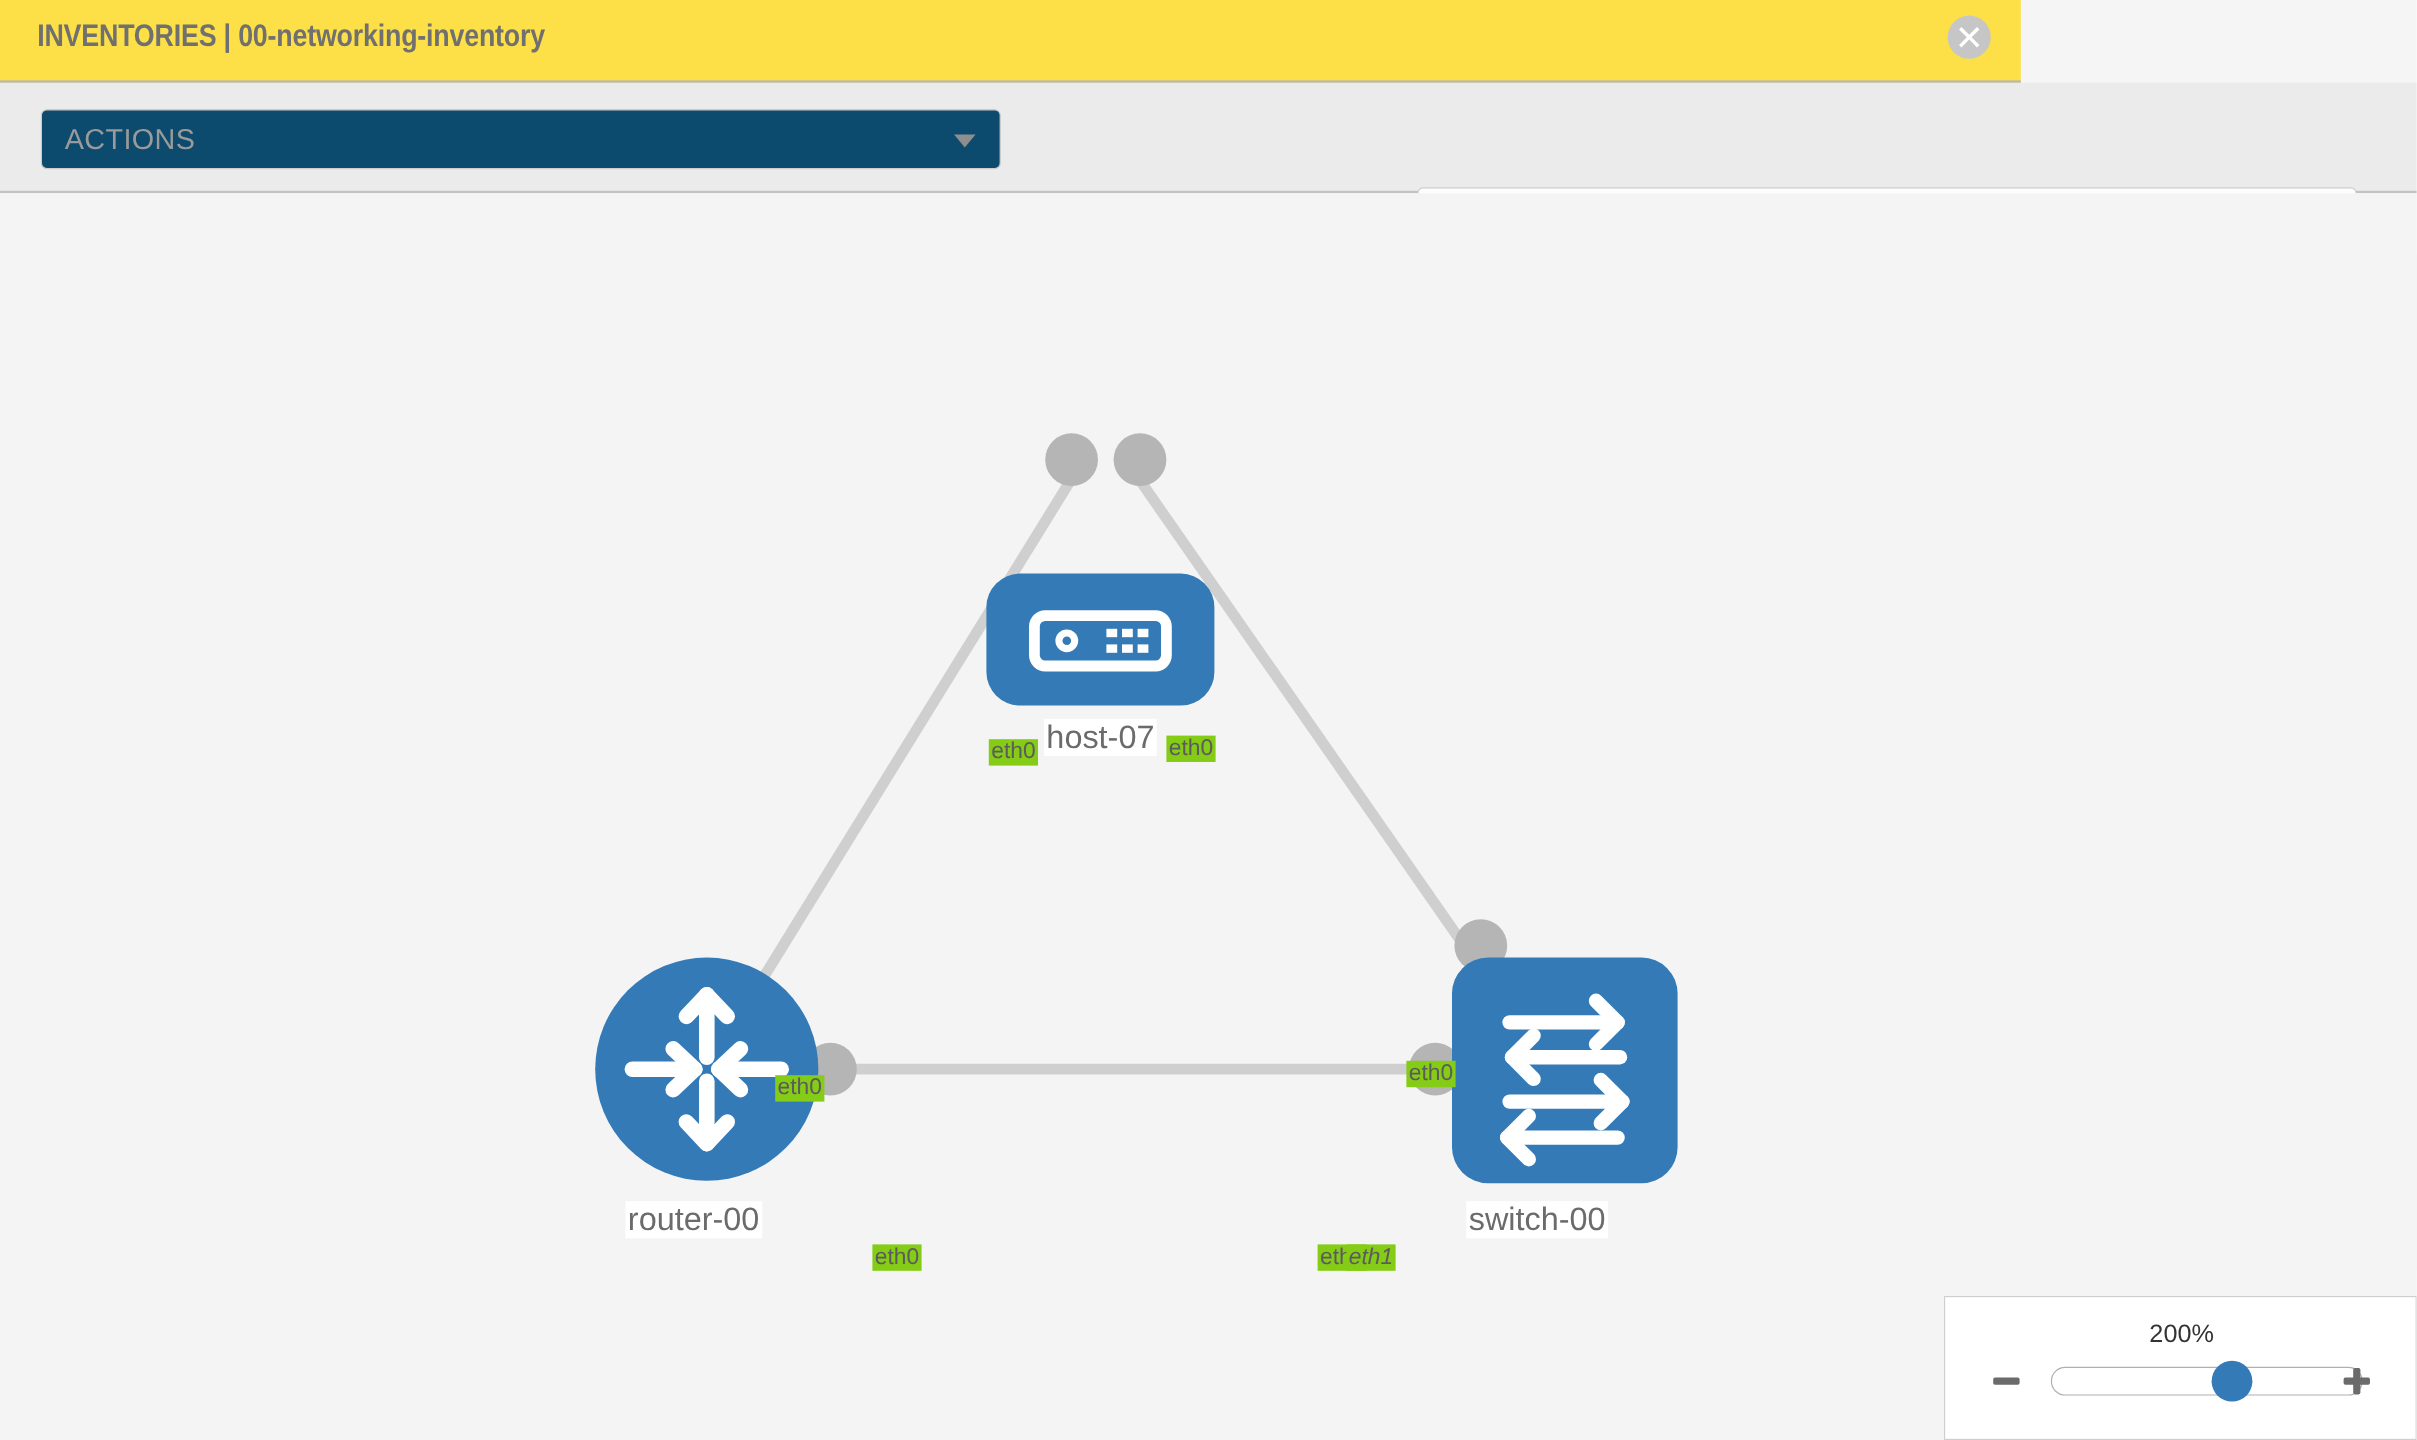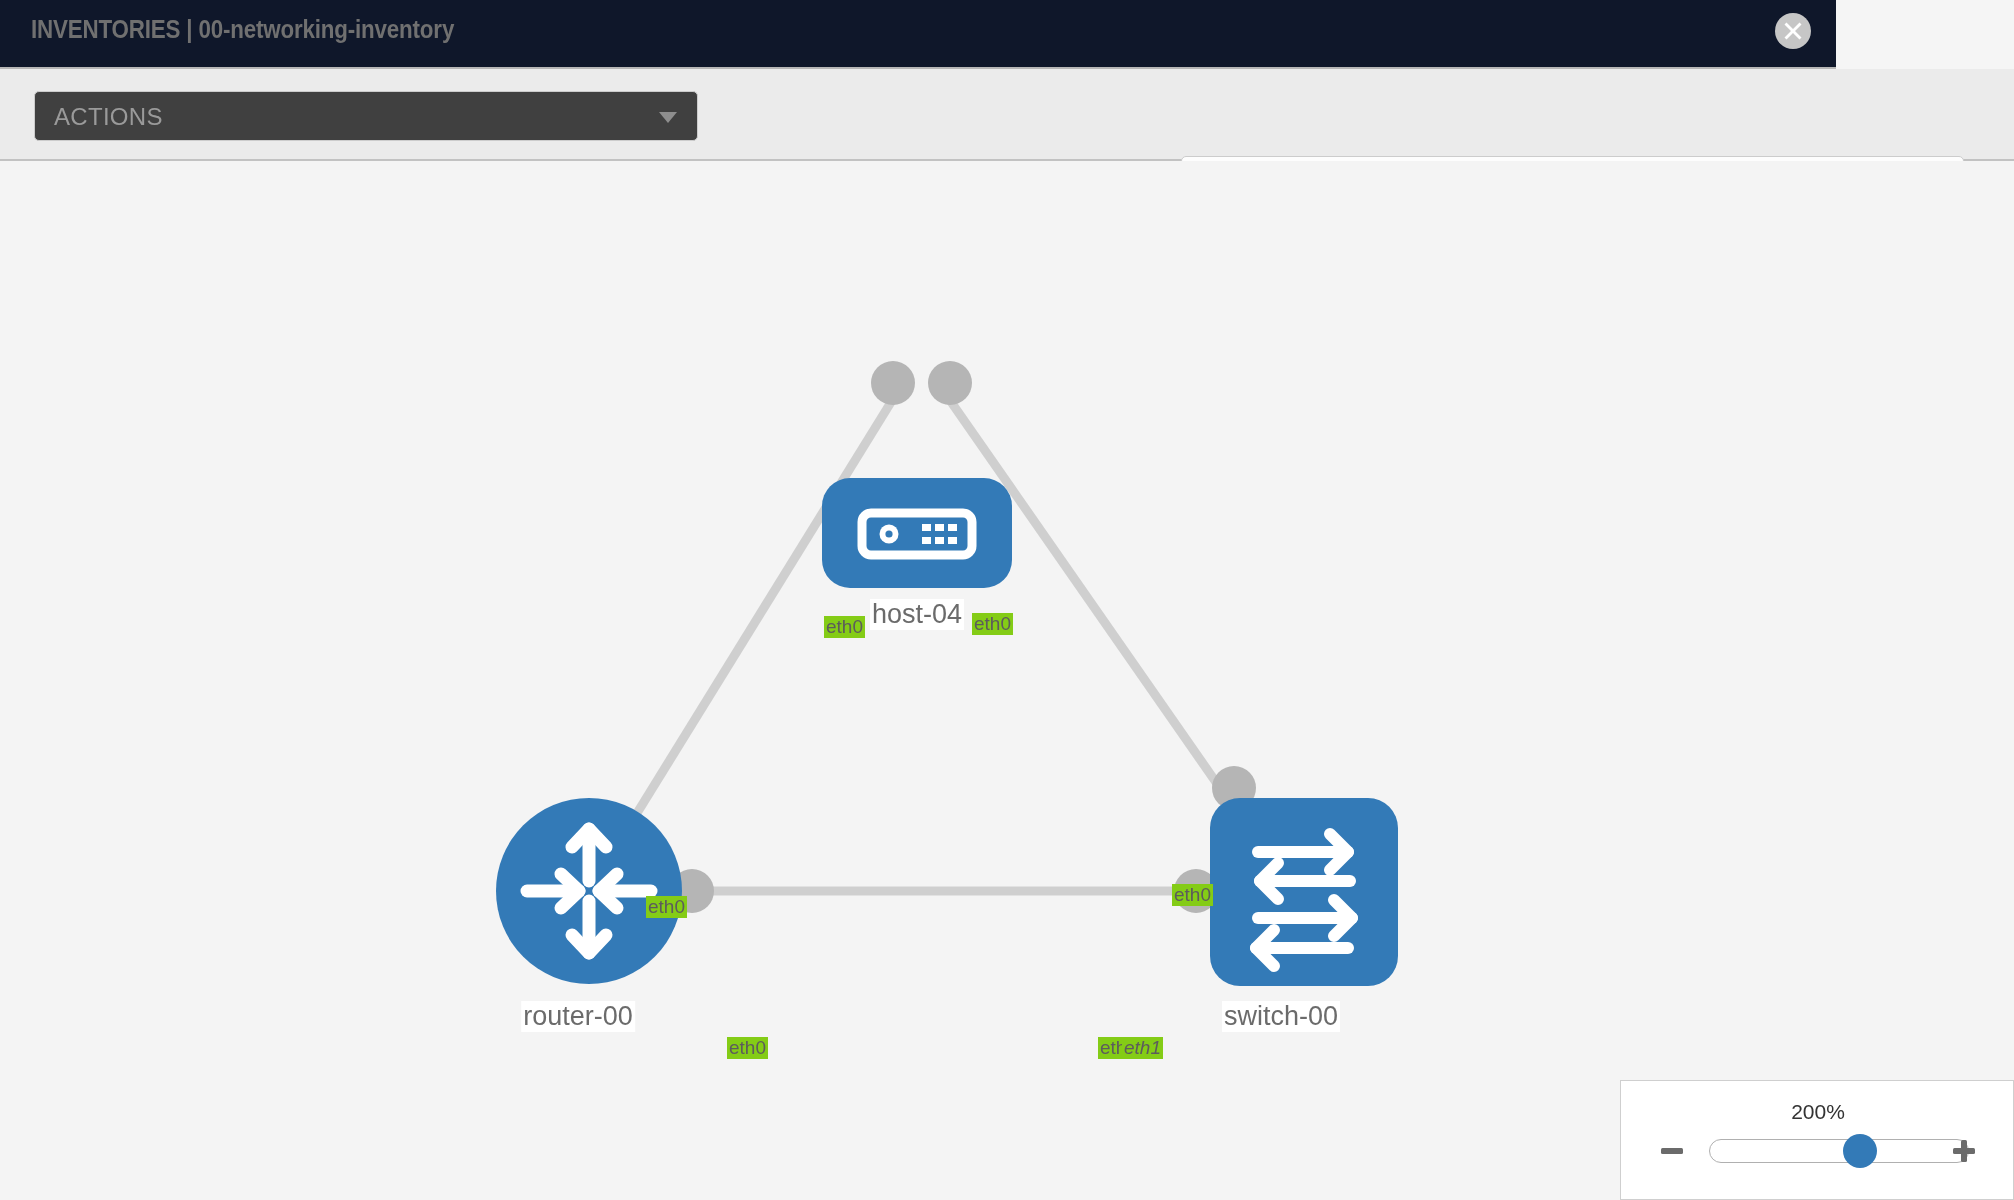--- a/index.html
+++ b/index.html
@@ -12,22 +12,22 @@
   #app {
     position: relative;
     width: 2014px; height: 1200px;
     background: #f5f5f5;
     overflow: hidden;
   }
 
   
   .header {
     position: absolute; left: 0; top: 0;
-    width: 1836px; height: 69px;
-    background: #0f172a;
+    width: 1684px; height: 69px;
+    background: #fde047;
     border-bottom: 2px solid #b7b7b7;
     box-sizing: border-box;
   }
   .page-title {
     position: absolute; left: 31px; top: 14px;
     font-size: 26px;
     font-weight: bold;
     color: #707070;
     letter-spacing: -0.2px;
     transform: scaleX(0.86);
@@ -46,22 +46,22 @@
   
   .toolbar {
     position: absolute; left: 0; top: 69px;
     width: 2014px; height: 92px;
     background: #ebebeb;
     border-bottom: 2px solid #c2c2c2;
     box-sizing: border-box;
   }
   .actions-select {
     position: absolute; left: 34px; top: 22px;
-    width: 664px; height: 50px;
-    background: #404040;
+    width: 800px; height: 50px;
+    background: #0c4a6e;
     border: 1px solid #cccccc;
     border-radius: 5px;
     box-sizing: border-box;
     cursor: pointer;
   }
   .actions-select .label {
     position: absolute; left: 19px; top: 11px;
     font-size: 24px;
     color: #9a9a9a;
     letter-spacing: 0.3px;
@@ -279,21 +279,21 @@
 
           <line x1="1258" y1="757" x2="1352" y2="757"></line>
           <polyline points="1334,739 1352,757 1334,775"></polyline>
 
           <line x1="1348" y1="787" x2="1256" y2="787"></line>
           <polyline points="1274,769 1256,787 1274,805"></polyline>
         </g>
       </g>
     </svg>
 
-    <div class="node-label" style="left:917px; top:438px;">host-04</div>
+    <div class="node-label" style="left:917px; top:438px;">host-07</div>
     <div class="node-label" style="left:578px; top:840px;">router-00</div>
     <div class="node-label" style="left:1281px; top:840px;">switch-00</div>
 
     <div class="port-label" style="left:824px; top:455px;">eth0</div>
     <div class="port-label" style="left:972px; top:452px;">eth0</div>
     <div class="port-label" style="left:646px; top:735px;">eth0</div>
     <div class="port-label" style="left:1172px; top:723px;">eth0</div>
     <div class="port-label" style="left:727px; top:876px;">eth0</div>
     <div class="port-label" style="left:1098px; top:876px;">eth0</div>
     <div class="port-label" style="left:1122px; top:876px;font-style:italic;">eth1</div>

